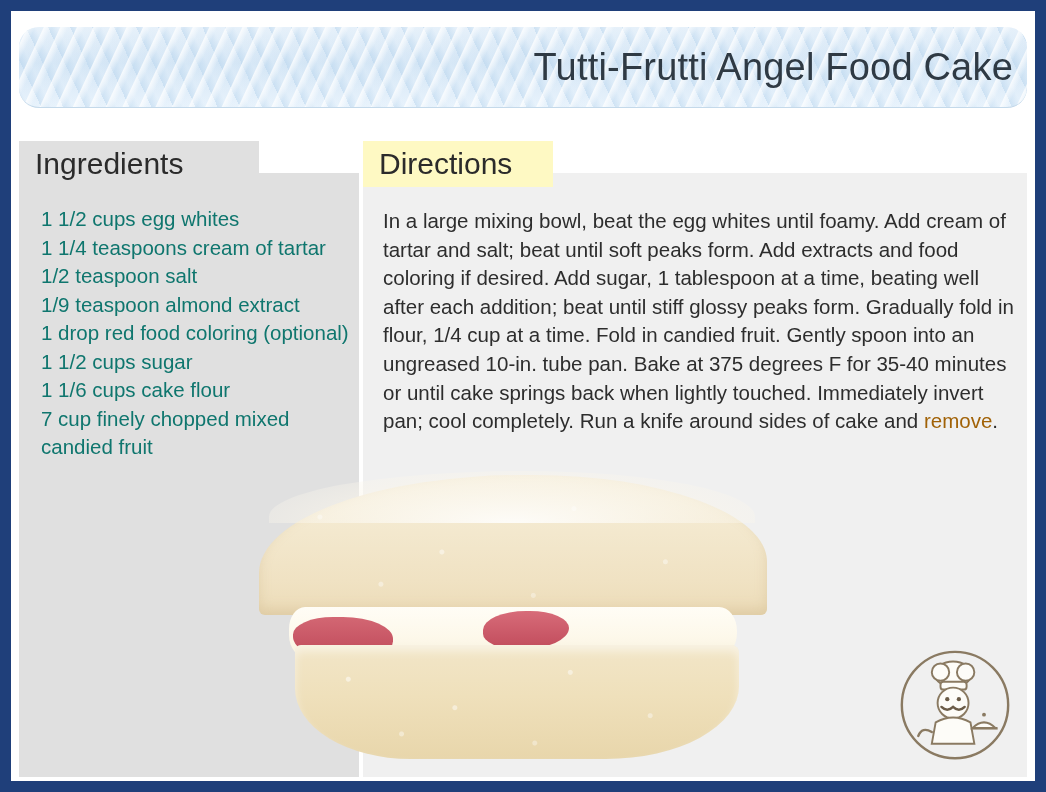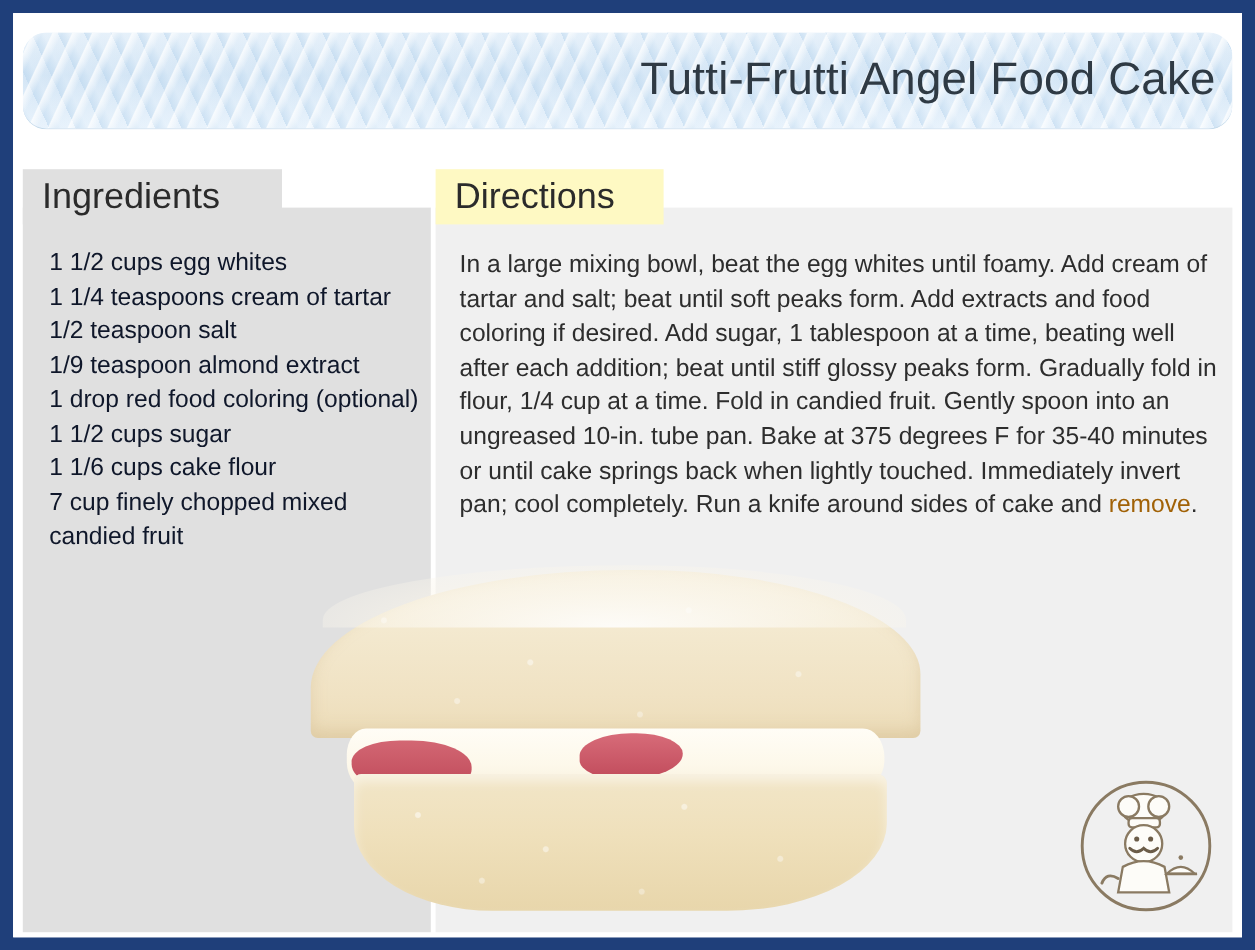--- a/index.html
+++ b/index.html
@@ -102,39 +102,39 @@
     background: #e0e0e0;
     color: #2b2b2b;
     font-size: 30px;
     padding: 6px 16px 4px 16px;
     box-sizing: border-box;
     white-space: nowrap;
   }
   .tab-ingredients {
     left: 4px;
     top: 126px;
-    width: 216px;
+    width: 240px;
     height: 46px;
   }
   .tab-directions {
     left: 348px;
     top: 126px;
     width: 190px;
     height: 46px;
     background: #fef9c3;
   }
 
   .ingredients-list {
     position: absolute;
     left: 26px;
     top: 190px;
     width: 330px;
     font-size: 20.5px;
     line-height: 28.5px;
-    color: #0f172a;
+    color: #0f766e;
     z-index: 4;
   }
   .ingredients-list div {
     white-space: nowrap;
   }
 
   .directions-text {
     position: absolute;
     left: 368px;
     top: 192px;

